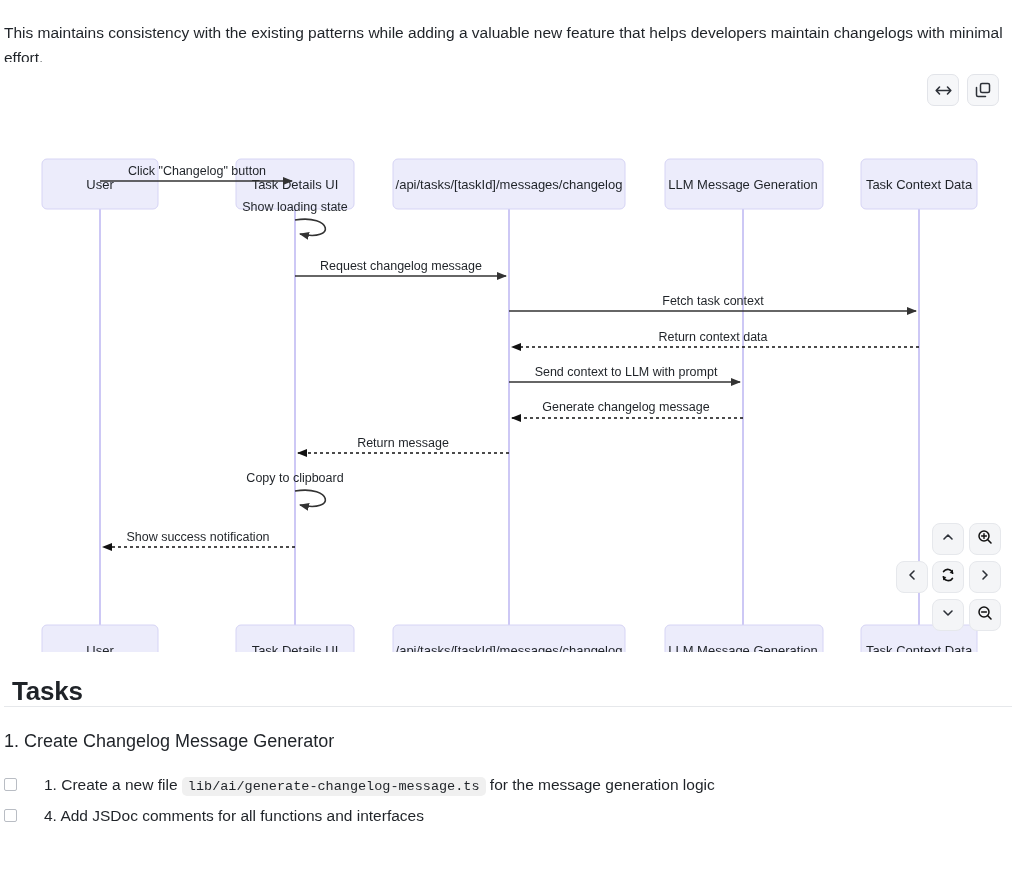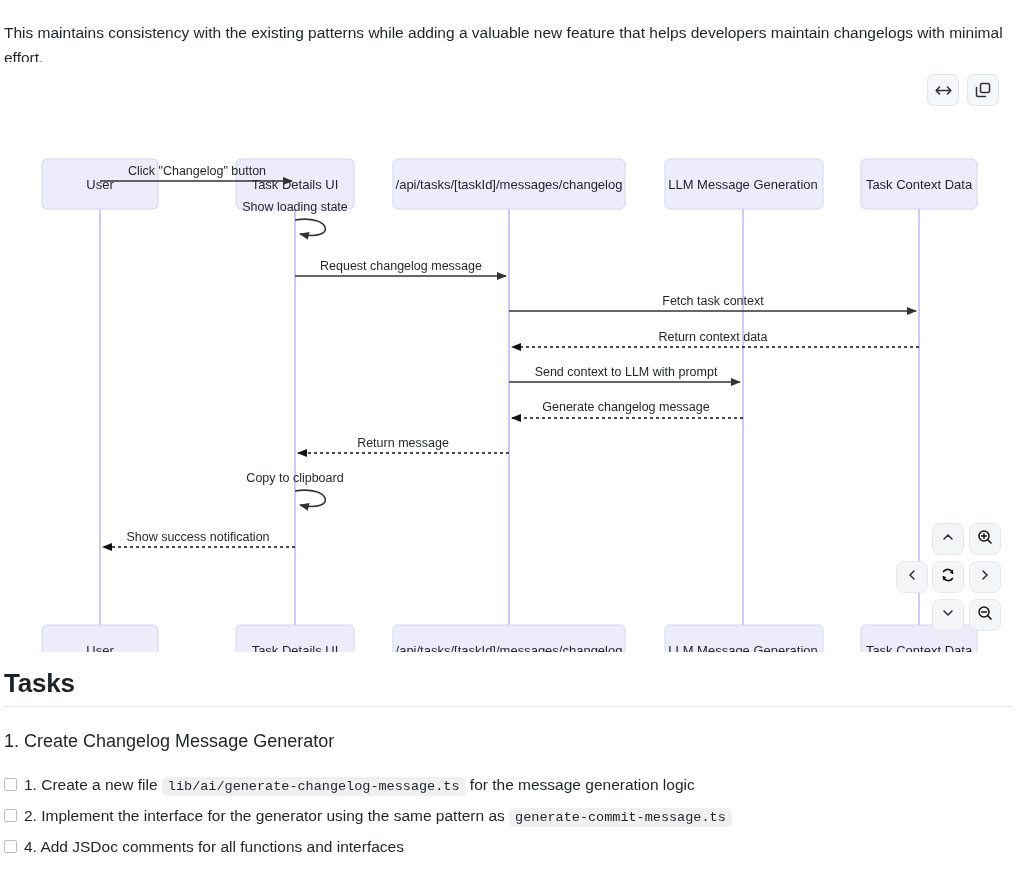--- a/index.html
+++ b/index.html
@@ -56,33 +56,33 @@
   .nv-right { left: 73px; top: 38px; }
   .nv-in    { left: 73px; top: 0px; }
   .nv-out   { left: 73px; top: 76px; }
 
   
   .tasks-head {
     position: absolute; left: 4px; top: 666px; width: 1008px;
   }
   .tasks-title {
     font-size: 26px; font-weight: bold; letter-spacing: -0.2px;
-    color: #1f2328; margin: 0; line-height: 34px;
+    color: #1f2328; margin: 8px; line-height: 34px;
   }
   .hrule {
     position: absolute; left: 4px; top: 706px; width: 1008px;
     height: 1px; background: #e6e8eb;
   }
   .task-group-title {
     position: absolute; left: 4px; top: 731px;
     font-size: 18px; font-weight: normal; color: #1f2328;
   }
   .checklist { position: absolute; left: 4px; top: 770px; width: 1008px; }
   .check-item {
-    display: flex; align-items: flex-start; gap: 7px;
+    display: flex; align-items: flex-start; gap: 27px;
     font-size: 15.5px; line-height: 29px; color: #1f2328;
   }
   .cbox {
     width: 13px; height: 13px; margin-top: 8px; flex: 0 0 13px;
     border: 1px solid #b9bdc4; border-radius: 2px; background: #fff;
     cursor: pointer;
   }
   code.inline {
     font-family: "Liberation Mono", monospace;
     font-size: 13.5px; background: #f0f0f0; color: #1f2328;
@@ -301,24 +301,17 @@
     <div class="check-item">
       <span class="cbox"></span>
       <span>
         <span>1. Create a new file</span>
         <code class="inline">lib/ai/generate-changelog-message.ts</code>
         <span>for the message generation logic</span>
       </span>
     </div>
     <div class="check-item">
       <span class="cbox"></span>
-      <span>
-        <span>2. Implement the interface for the generator using the same pattern as</span>
-        <code class="inline">generate-commit-message.ts</code>
-      </span>
-    </div>
-    <div class="check-item">
-      <span class="cbox"></span>
       <span>4. Add JSDoc comments for all functions and interfaces</span>
     </div>
   </div>
 
 </div>
 
 </body></html>

